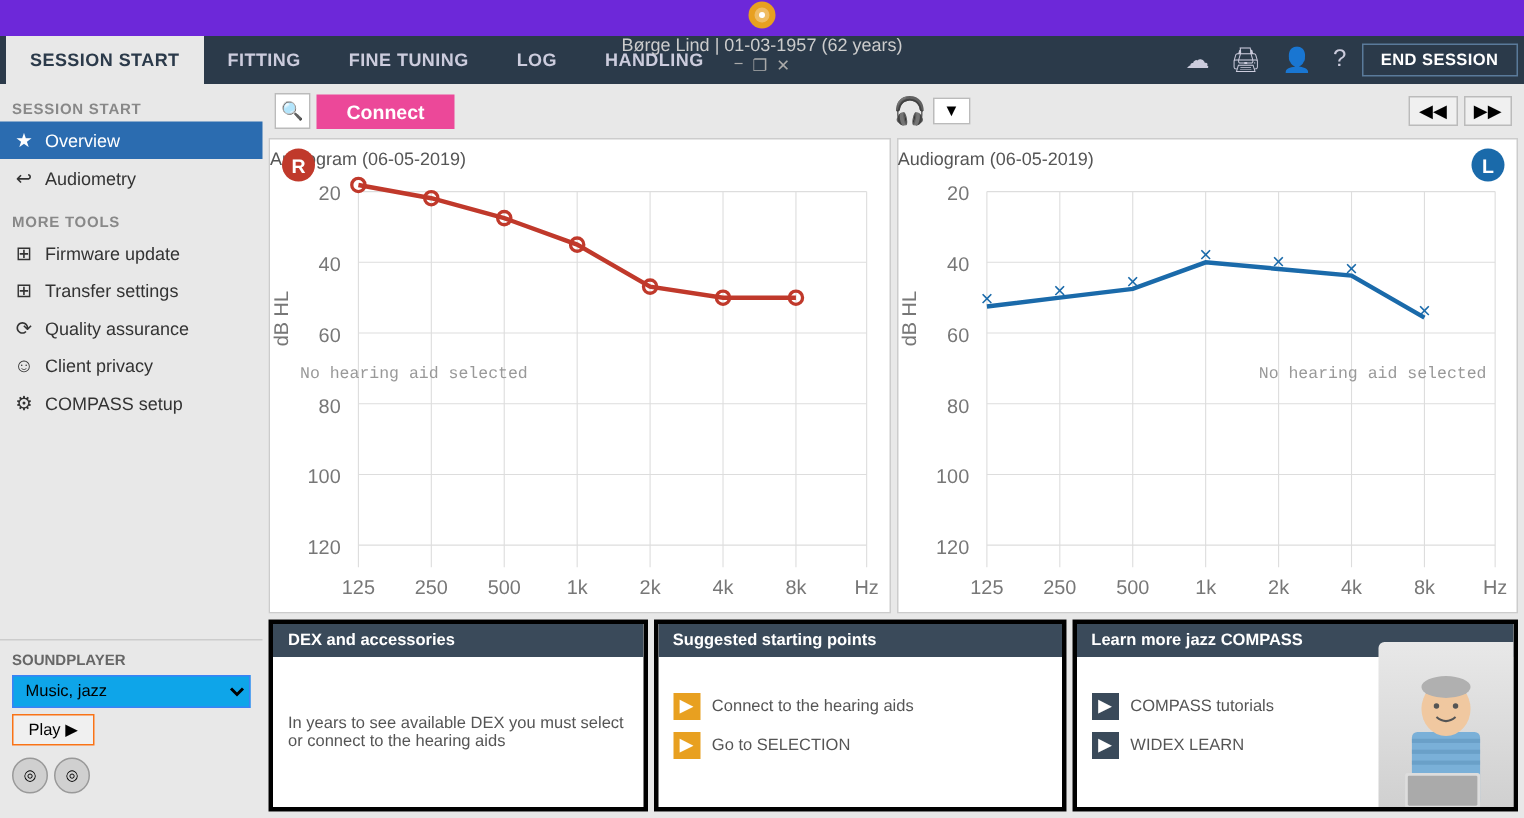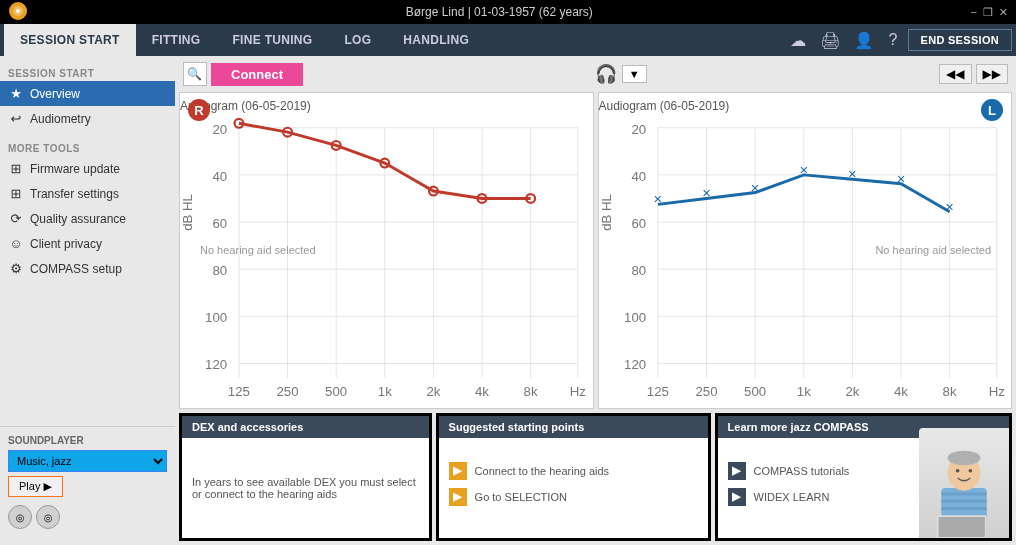--- a/index.html
+++ b/index.html
@@ -1,27 +1,28 @@
 <!DOCTYPE html>
 <html><head>
   <meta charset="utf-8">
   <style>
     * { box-sizing: border-box; margin: 0; padding: 0; }
     body { font-family: Arial, sans-serif; font-size: 12px; background: #e8e8e8; width: 1016px; height: 545px; overflow: hidden; }
 
     
     #titlebar {
-      background: #000000;
+      background: #6d28d9;
       height: 24px;
       display: flex;
       align-items: center;
       justify-content: space-between;
       padding: 0 8px;
       color: #ccc;
       font-size: 12px;
+      flex-direction: column;
     }
     #titlebar .winbtns { display: flex; gap: 6px; font-size: 11px; }
     #titlebar .winbtn { cursor: pointer; color: #aaa; }
 
     
     #navbar {
       background: #2b3a4a;
       height: 32px;
       display: flex;
       align-items: center;
@@ -232,20 +233,21 @@
     .ear-badge.left { background: #1a6aaa; }
     .ear-badge-left-pos { right: 8px; left: auto; }
 
     .no-hearing-aid {
       position: absolute;
       left: 20px;
       top: 50%;
       transform: translateY(-50%);
       color: #999;
       font-size: 11px;
+      font-family: Liberation Mono, monospace;
     }
     .no-hearing-aid-right { right: 20px; left: auto; }
 
     .audiogram-title {
       font-size: 12px;
       color: #555;
       padding-top: 6px;
       font-weight: normal;
     }
 

